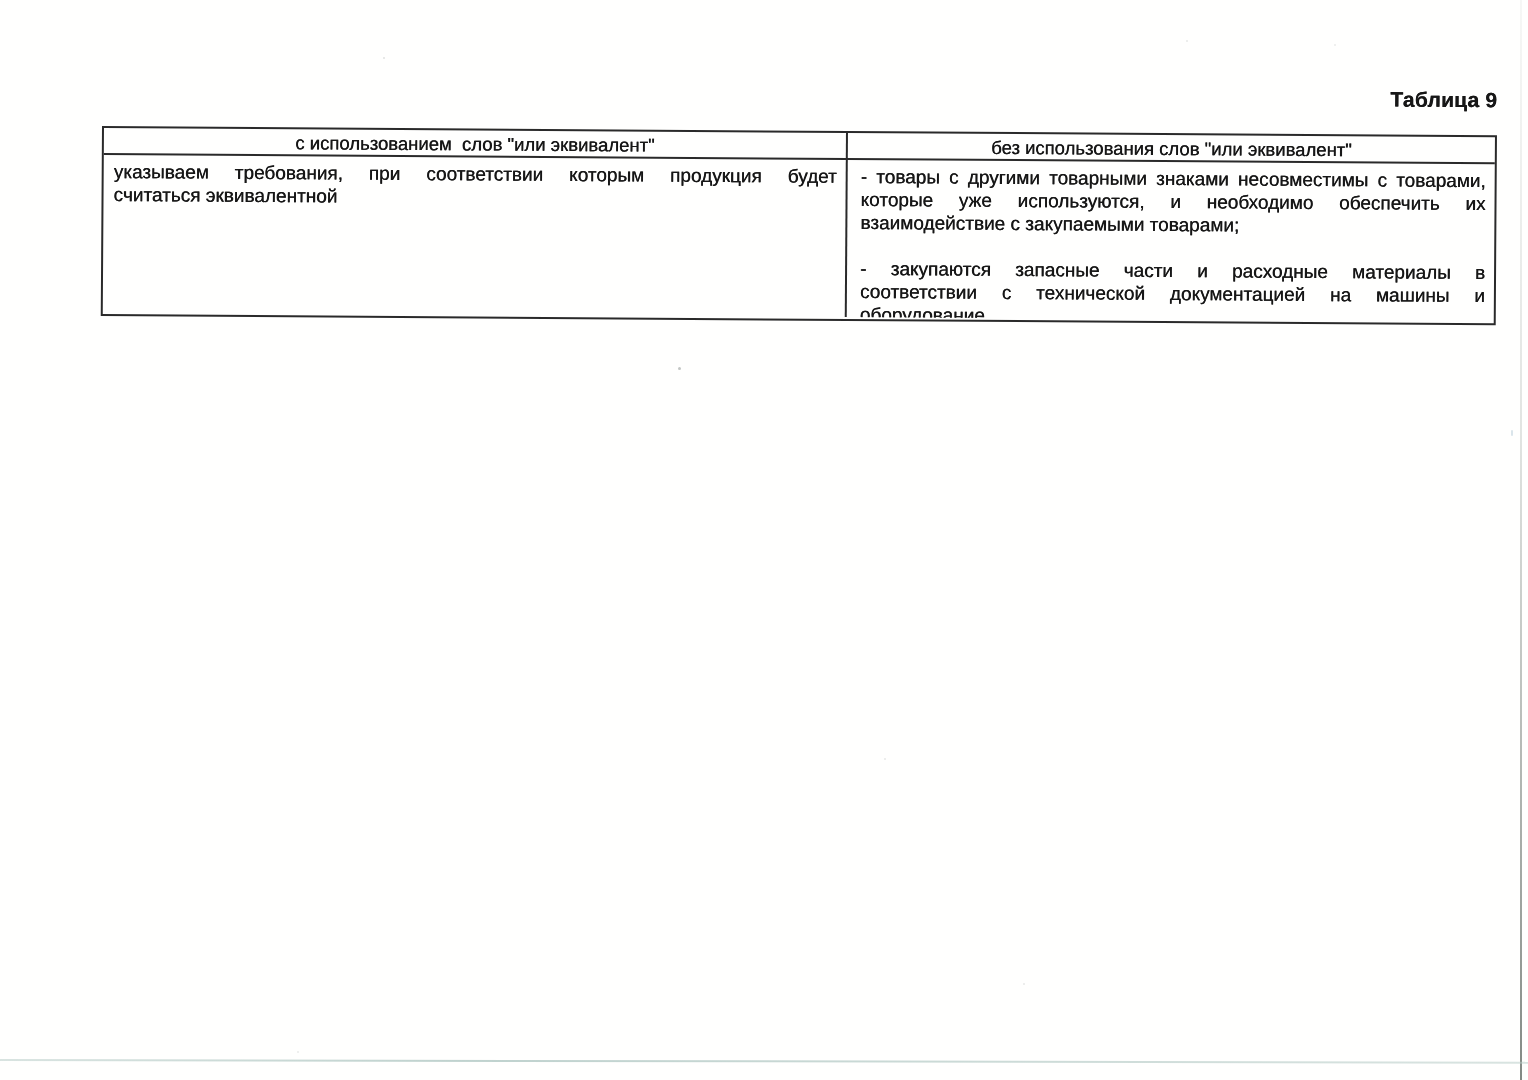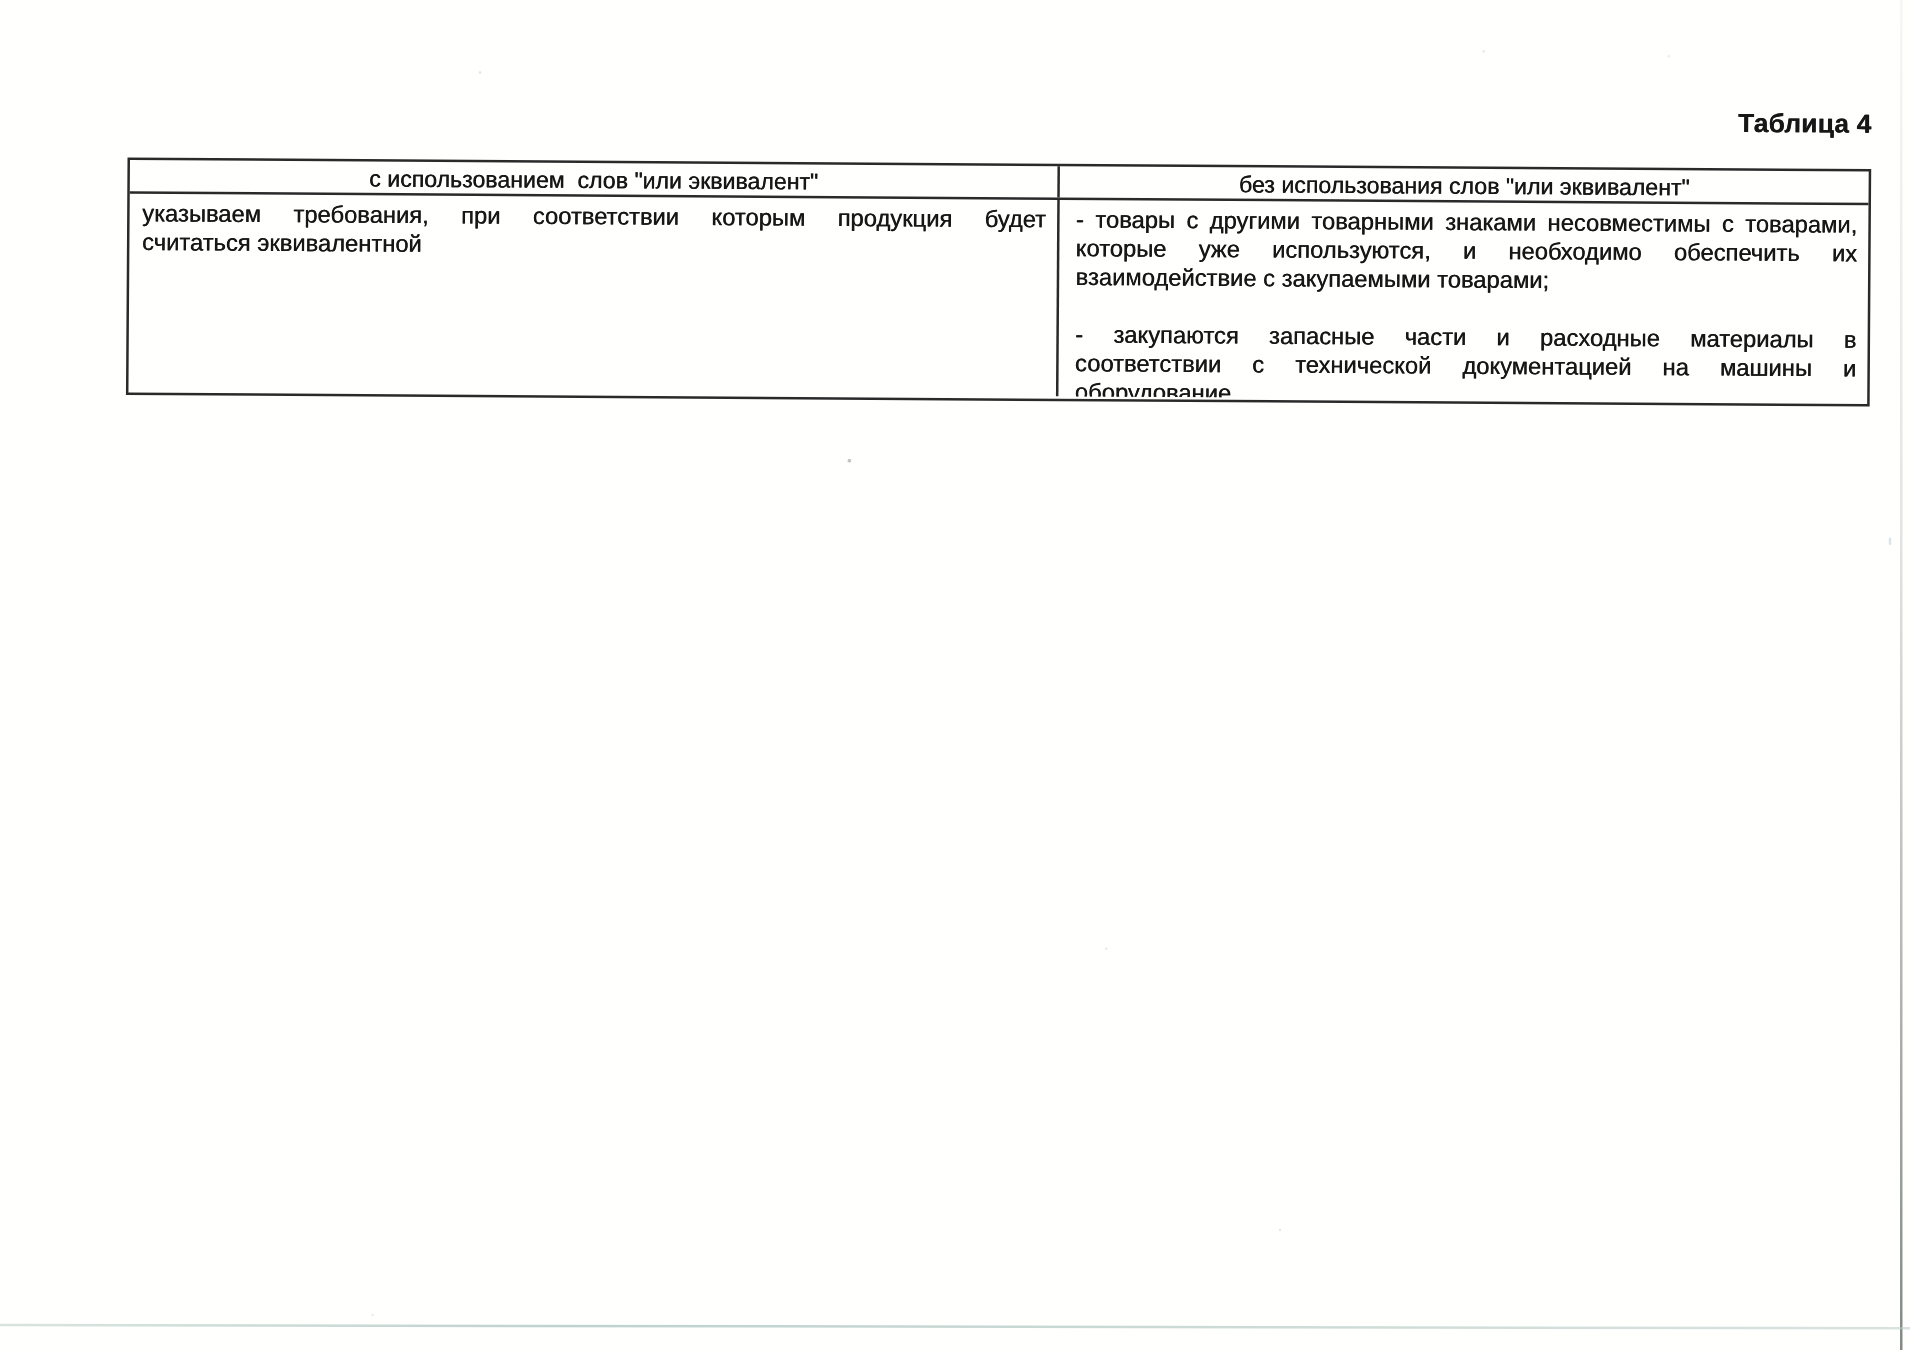--- a/index.html
+++ b/index.html
@@ -93,21 +93,21 @@
     border-radius: 50%;
     background: rgba(120,128,126,0.45);
   }
 </style>
 </head>
 <body>
 
 <div class="page">
   <div class="content">
 
-    <div class="doc-title">Таблица 4</div>
+    <div class="doc-title">Таблица 9</div>
 
     <div class="cmp-table">
 
       <div class="row thead">
         <div class="cell col1 header-cell">с использованием&nbsp; слов "или эквивалент"</div>
         <div class="cell col2 header-cell">без использования слов "или эквивалент"</div>
       </div>
 
       <div class="row tbody">
 

